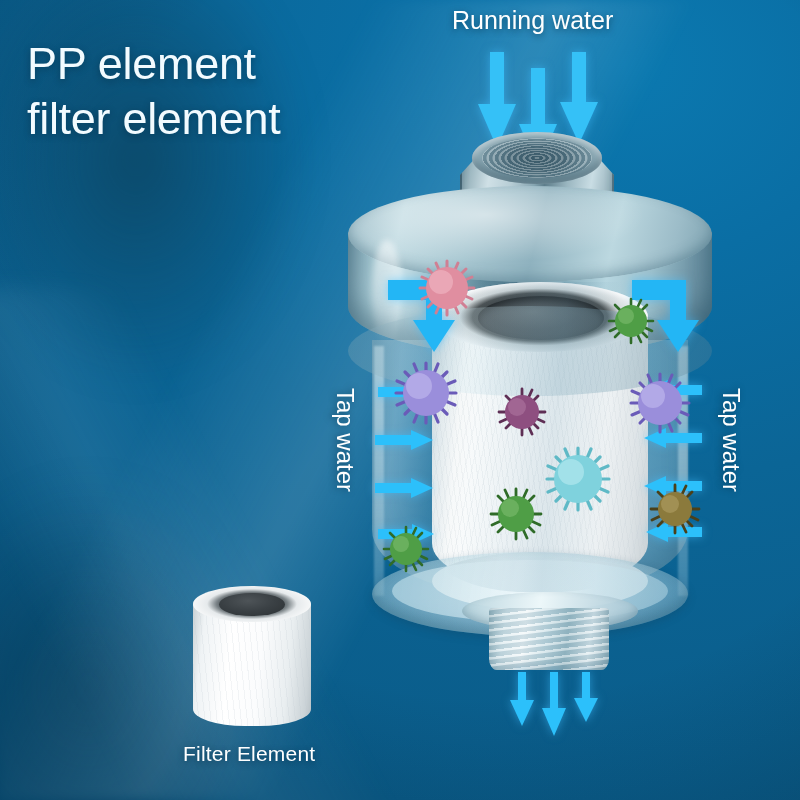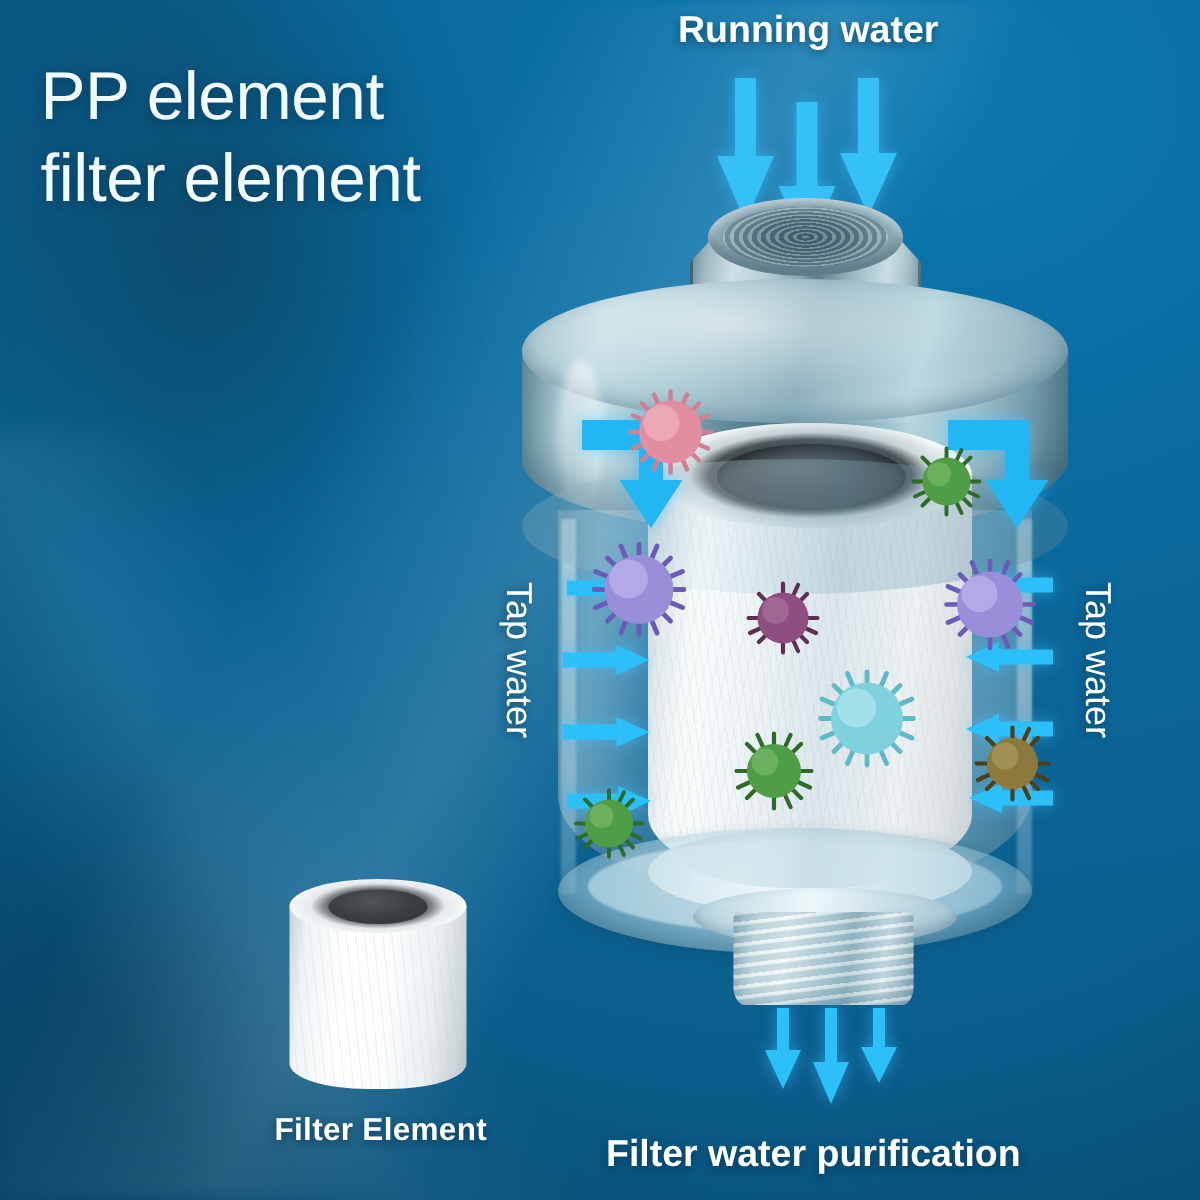--- a/index.html
+++ b/index.html
@@ -69,21 +69,21 @@
     font-weight: 300;
     line-height: 1.22;
     letter-spacing: -0.3px;
     text-shadow: 0 2px 7px rgba(3,35,55,0.45);
   }
   .title .ln { display: block; white-space: nowrap; }
 
   .lbl {
     position: absolute;
     color: #ffffff;
-    font-weight: bold;
+    font-weight: normal;
     text-shadow: 0 2px 6px rgba(4,38,58,0.55);
     white-space: nowrap;
   }
   .lbl-running  { left: 452px; top: 6px;   font-size: 25px; }
   .lbl-purify   { left: 404px; top: 755px; font-size: 25px; }
   .lbl-filterel { left: 183px; top: 742px; font-size: 21px; letter-spacing: 0.2px; }
   .lbl-tap {
     font-size: 24px;
     font-weight: normal;
     transform-origin: 0 0;
@@ -535,21 +535,20 @@
     <svg width="24" height="64" viewBox="0 0 24 64">
       <path d="M8 0 h8 v36 h8 L12 64 L0 36 h8 Z" fill="#2cc0fb"></path>
     </svg>
   </div>
   <div class="arrow glow" style="left:574px; top:672px;">
     <svg width="24" height="50" viewBox="0 0 24 50">
       <path d="M8 0 h8 v26 h8 L12 50 L0 26 h8 Z" fill="#2cc0fb"></path>
     </svg>
   </div>
 
-  <div class="lbl lbl-purify">Filter water purification</div>
 
   <div class="fe-wrap">
     <div class="fe-side"></div>
     <div class="fe-texture"></div>
     <div class="fe-top"></div>
     <div class="fe-bore"></div>
   </div>
   <div class="lbl lbl-filterel">Filter Element</div>
 
 </div>

